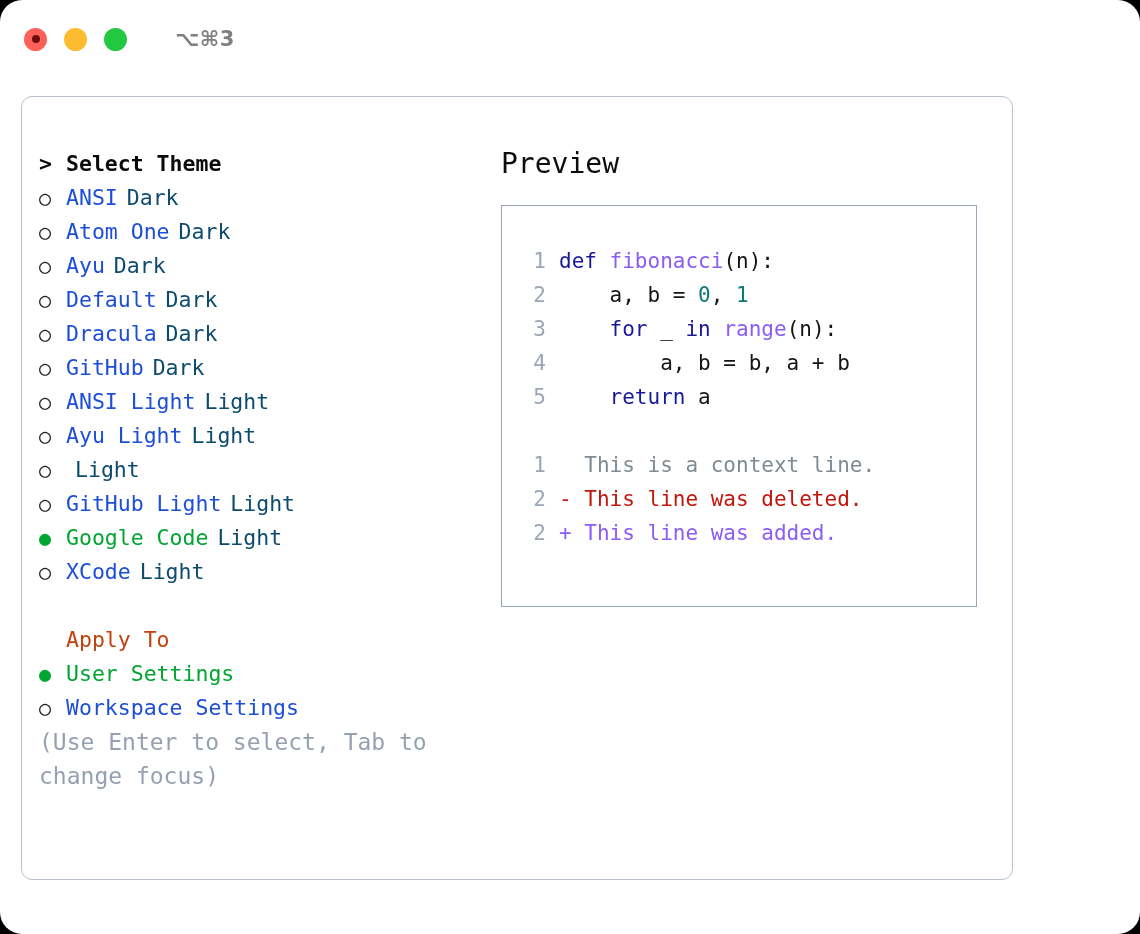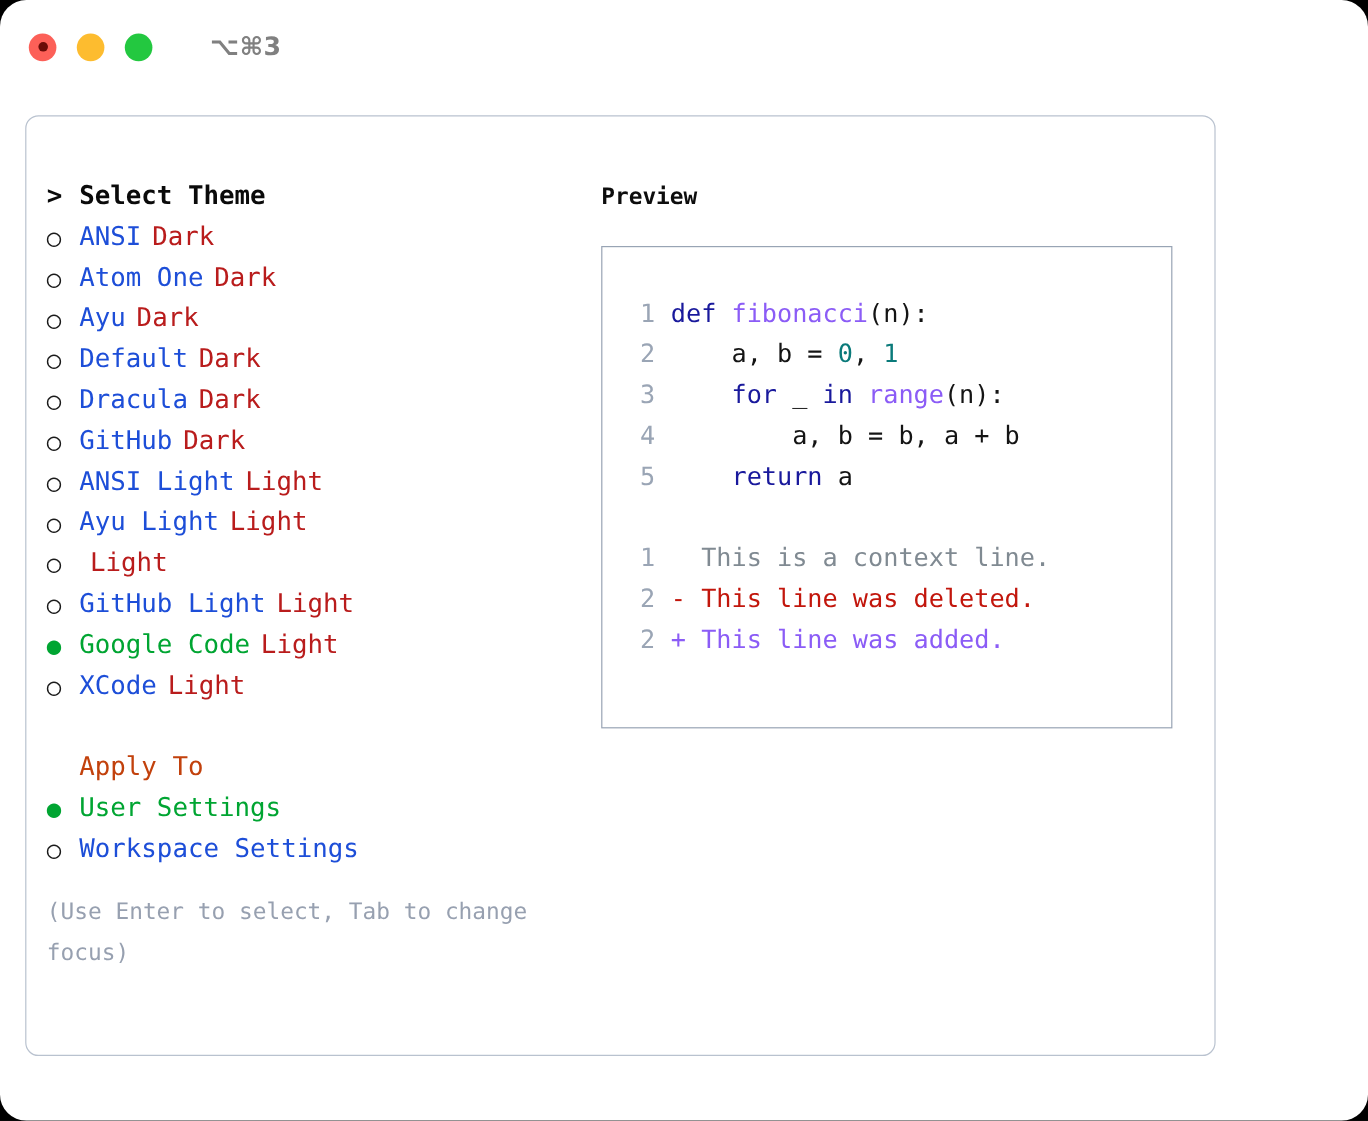--- a/index.html
+++ b/index.html
@@ -119,50 +119,49 @@
     width: 27px;
     font-size: 20px;
     color: #1a1a1a;
     flex: none;
   }
   .marker.on  { color: #00a532; }
 
   .theme-name { color: #1d4ed8; }
   .theme-name.selected { color: #00a532; text-align: right; }
   .variant {
-    color: #b91c1c;
+    color: #0c4a6e;
     margin-left: 9px;
   }
 
   .section-title {
     color: #c2410c;
     margin-left: 27px;
   }
 
   .spacer-row { height: 34px; }
 
   .hint {
-    margin-top: 18px;
     color: #97a0b0;
-    font-size: 19px;
+    font-size: 23px;
     line-height: 34px;
     width: 410px;
   }
 
   
   .right-col {
     position: absolute;
     left: 479px;
     top: 50px;
     width: 490px;
   }
   .preview-label {
-    font-size: 19px;
+    font-size: 28px;
     color: #0d0d0d;
-    font-weight: bold;
+    font-weight: normal;
     line-height: 34px;
   }
 
   .preview-box {
     margin-top: 24px;
     width: 476px;
     height: 402px;
     border: 1.5px solid #98a4b4;
     box-sizing: border-box;
     background: #ffffff;

